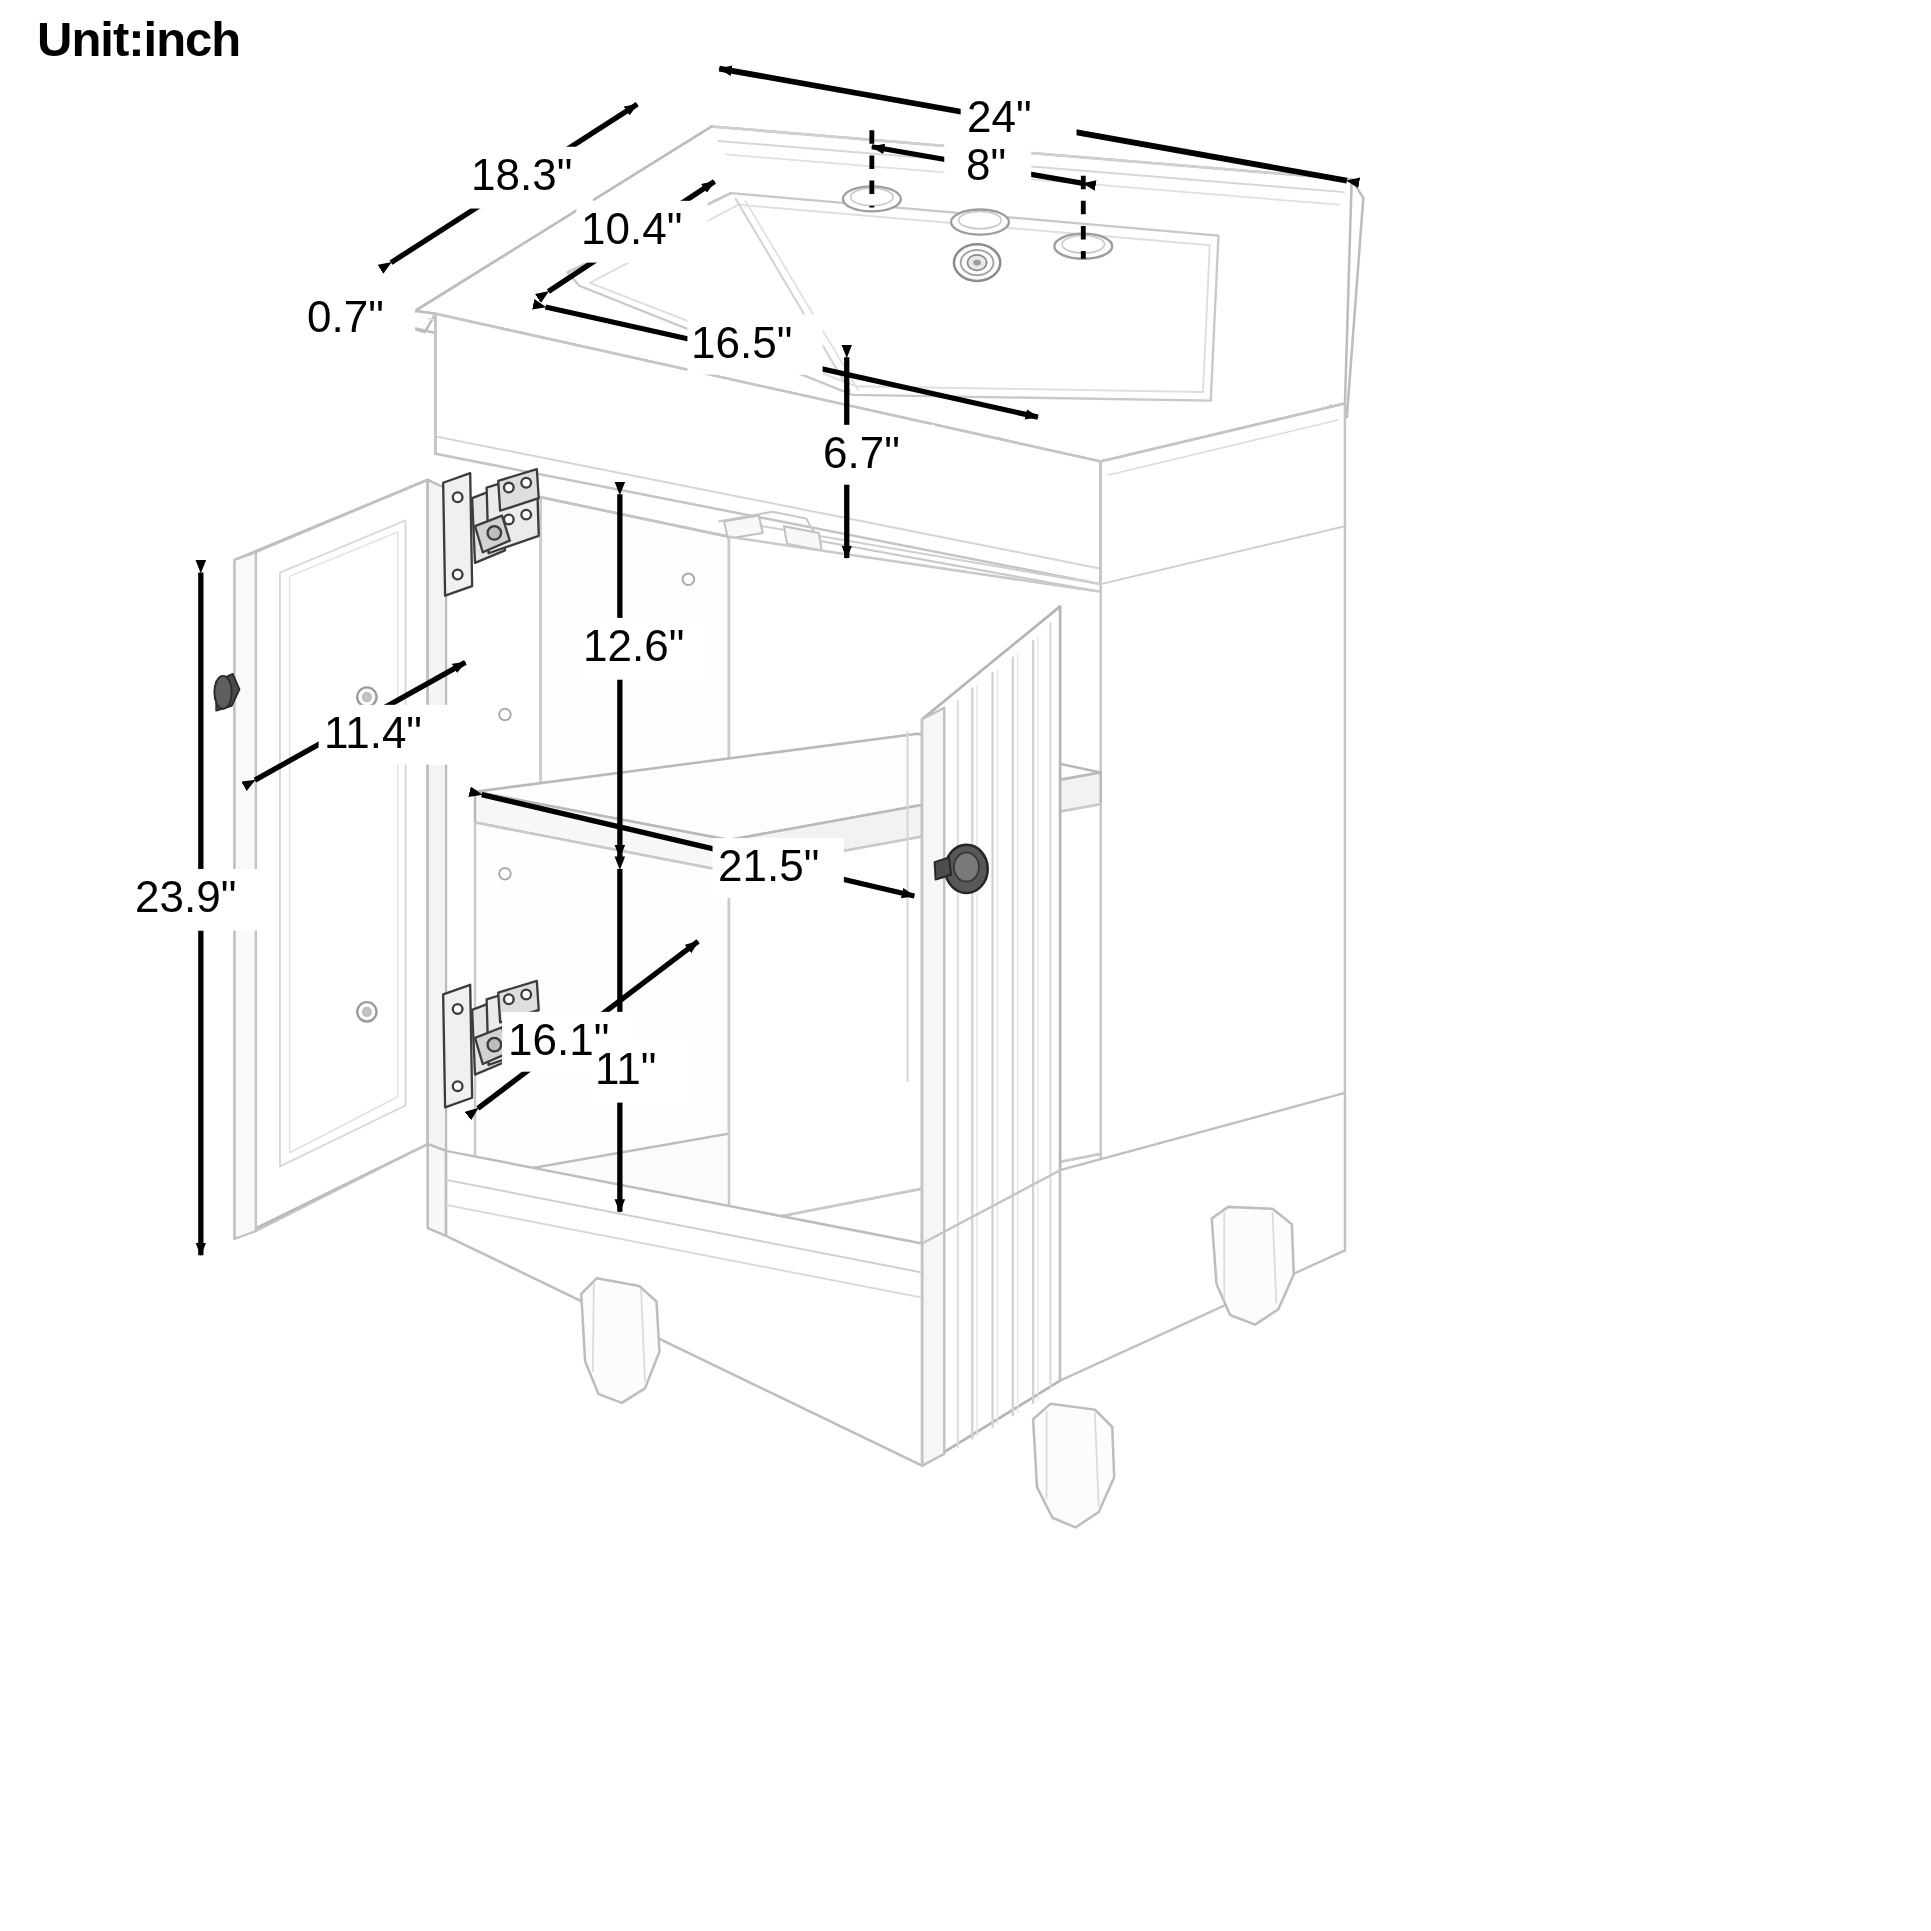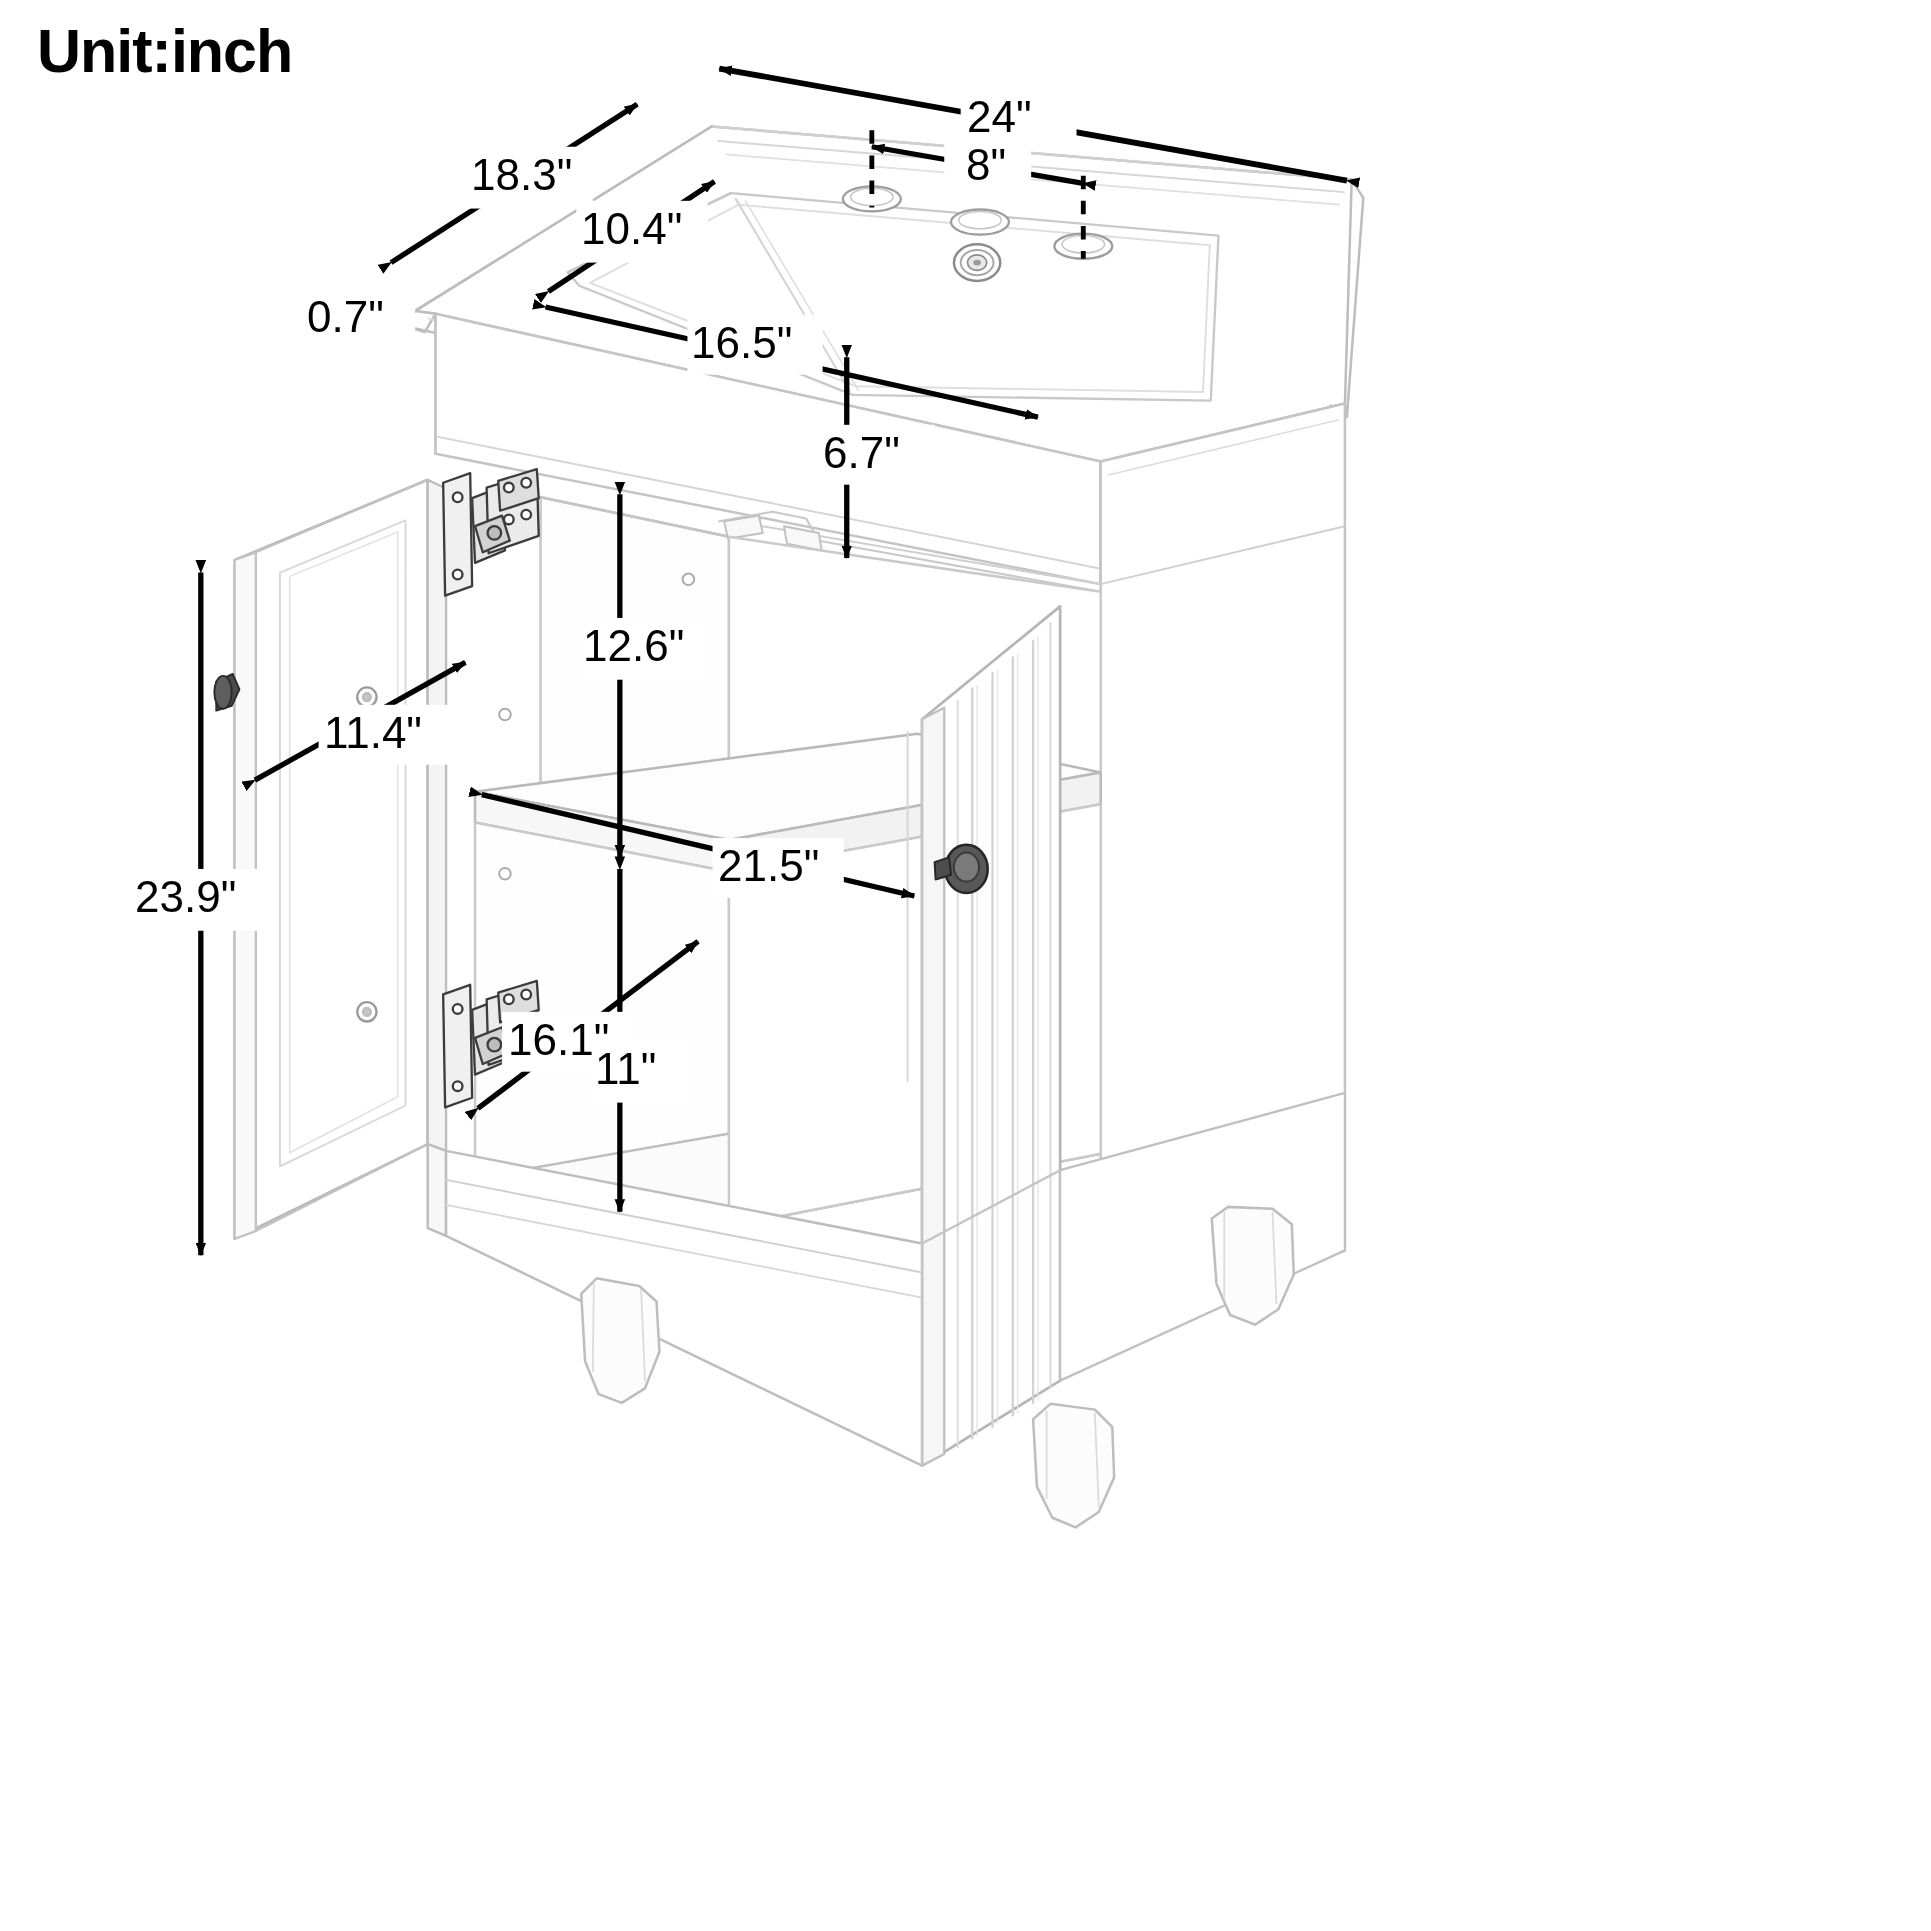--- a/index.html
+++ b/index.html
@@ -8,22 +8,22 @@
     font-family:"Liberation Sans", sans-serif;
     color:#000;
     overflow:hidden;
     position:relative;
   }
   #stage{position:absolute;left:0;top:0;width:1931px;height:1931px;}
   svg#drawing{position:absolute;left:0;top:0;width:1931px;height:1931px;}
 
   .unit-title{
     position:absolute;
-    left:37px; top:21px;
-    font-size:61px;
+    left:37px; top:15px;
+    font-size:49px;
     font-weight:bold;
     letter-spacing:-1px;
     line-height:1;
     white-space:nowrap;
   }
 
   .dim-label{
     position:absolute;
     font-size:44px;
     font-weight:normal;

